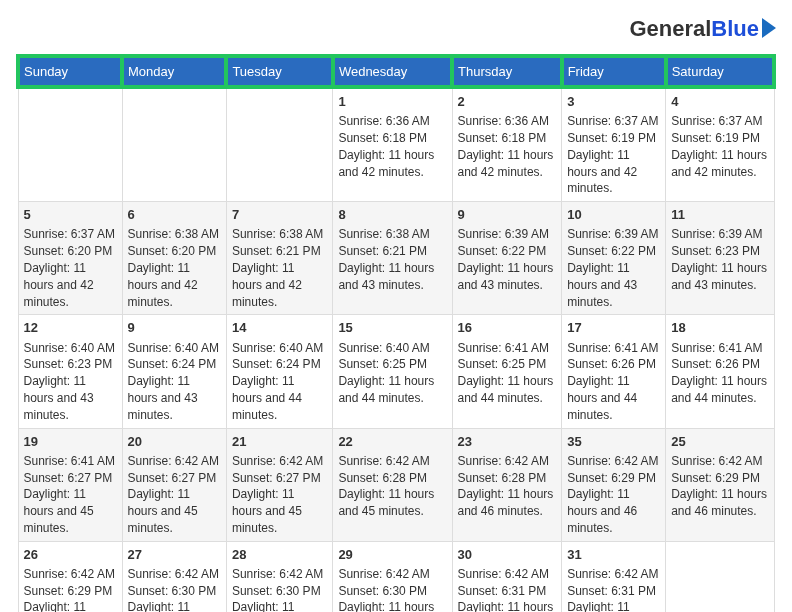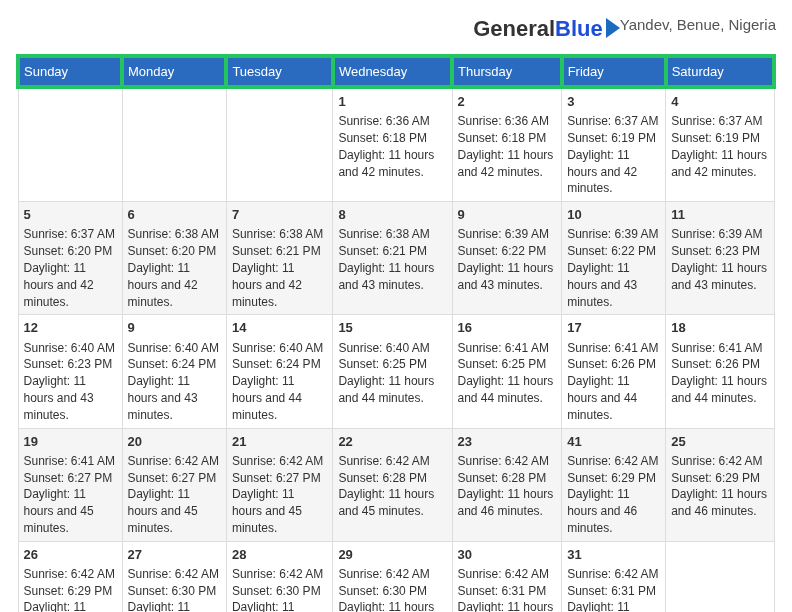--- a/index.html
+++ b/index.html
@@ -105,21 +105,20 @@
 
 <div class="header">
   <div class="logo">
     <div class="logo-text">
       <span class="logo-general">General</span>
       <span class="logo-blue">Blue</span>
       <div class="logo-arrow"></div>
     </div>
   </div>
   <div class="title-block">
-    <div class="location">Yandev, Benue, Nigeria</div>
   </div>
 </div>
 
 <table>
   <thead>
     <tr id="header-row">
         <th>Sunday</th>
         <th>Monday</th>
         <th>Tuesday</th>
         <th>Wednesday</th>
@@ -271,21 +270,21 @@
 Sunset: 6:28 PM
 Daylight: 11 hours and 45 minutes.</div>
         </td>
         <td>
           <div class="day-num">23</div>
           <div class="day-info" style="white-space: pre-line;">Sunrise: 6:42 AM
 Sunset: 6:28 PM
 Daylight: 11 hours and 46 minutes.</div>
         </td>
         <td>
-          <div class="day-num">41</div>
+          <div class="day-num">35</div>
           <div class="day-info" style="white-space: pre-line;">Sunrise: 6:42 AM
 Sunset: 6:29 PM
 Daylight: 11 hours and 46 minutes.</div>
         </td>
         <td>
           <div class="day-num">25</div>
           <div class="day-info" style="white-space: pre-line;">Sunrise: 6:42 AM
 Sunset: 6:29 PM
 Daylight: 11 hours and 46 minutes.</div>
         </td>

